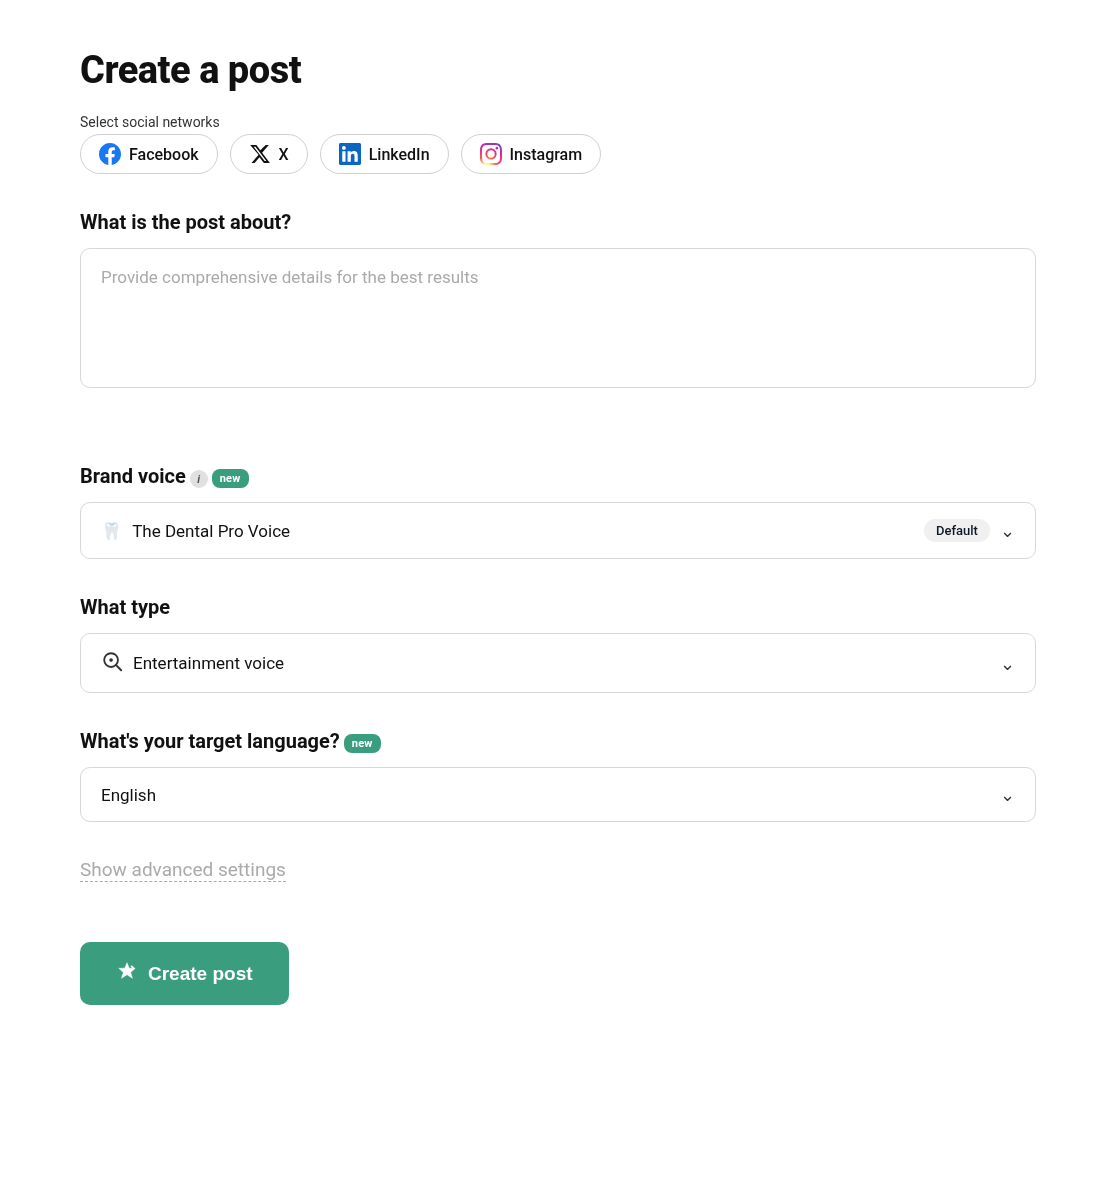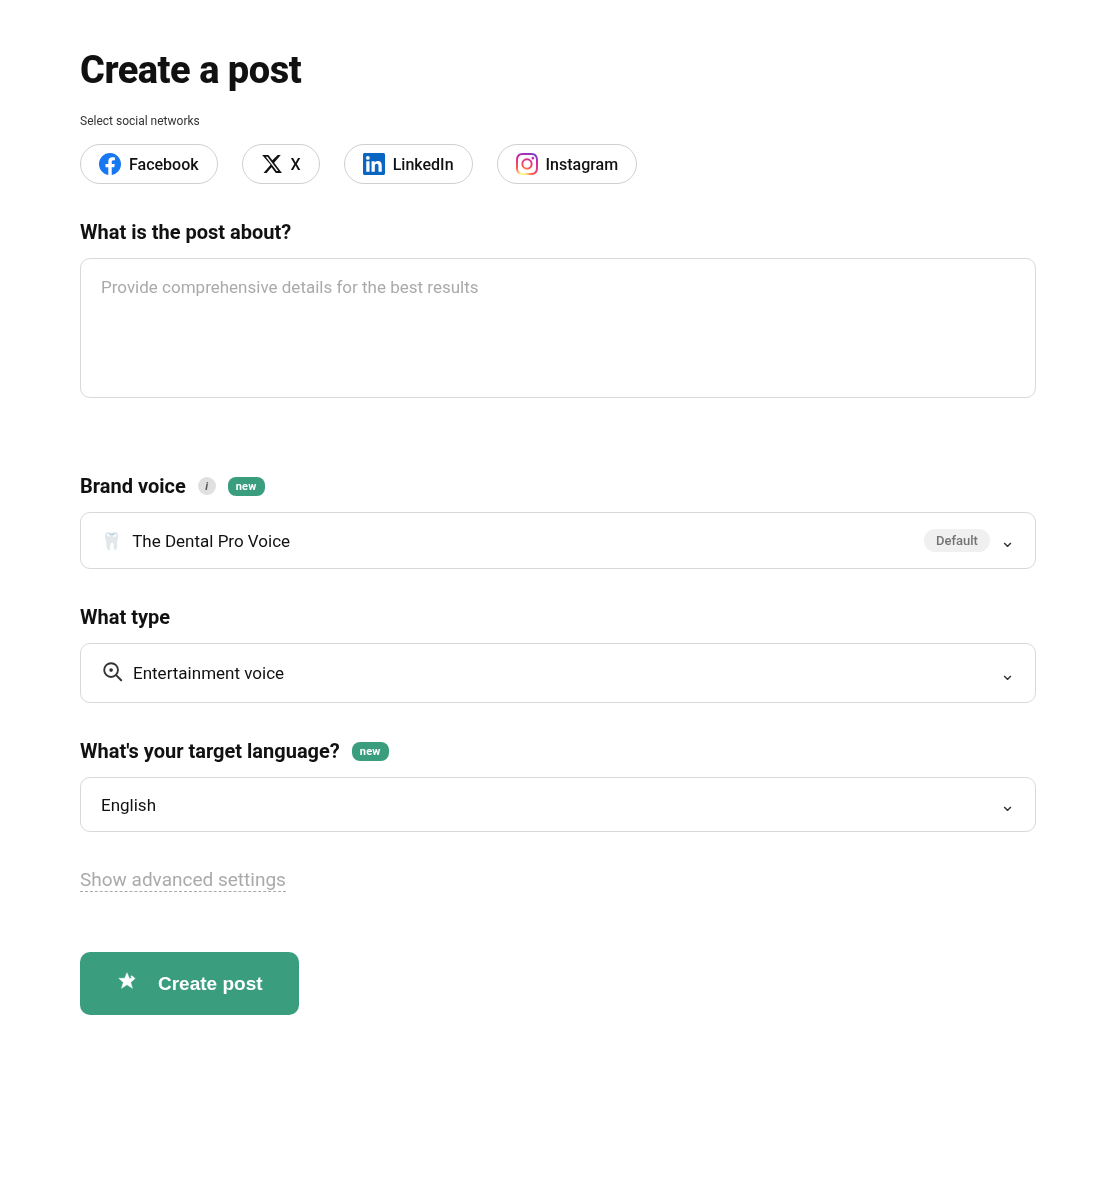--- a/index.html
+++ b/index.html
@@ -18,29 +18,29 @@
     }
 
     .page-title {
       font-size: 38px;
       font-weight: 800;
       margin-bottom: 22px;
       letter-spacing: -0.5px;
     }
 
     .section-label {
-      font-size: 12px;
+      font-size: 14px;
       color: #333333;
-      margin-bottom: 16px;
+      margin-bottom: 4px;
       font-weight: 400;
     }
 
     .social-networks {
       display: flex;
-      gap: 24px;
+      gap: 12px;
       margin-bottom: 36px;
       flex-wrap: wrap;
     }
 
     .social-pill {
       display: flex;
       align-items: center;
       gap: 8px;
       border: 1.5px solid #d0d0d0;
       border-radius: 50px;
@@ -61,22 +61,22 @@
     }
 
     .question-label {
       font-size: 20px;
       font-weight: 700;
       margin-bottom: 14px;
     }
 
     .question-label.with-badge {
       display: flex;
-      align-items: center;
-      gap: 12px;
+      align-items: flex-end;
+      gap: 4px;
     }
 
     .info-icon {
       width: 18px;
       height: 18px;
       border-radius: 50%;
       background: #e0e0e0;
       display: inline-flex;
       align-items: center;
       justify-content: center;
@@ -141,21 +141,21 @@
     }
 
     .dropdown-right {
       display: flex;
       align-items: center;
       gap: 10px;
     }
 
     .default-badge {
       background: #f0f0f0;
-      color: #737373;
+      color: #0f172a;
       font-size: 13px;
       font-weight: 500;
       padding: 4px 12px;
       border-radius: 20px;
     }
 
     .chevron-down {
       font-size: 18px;
       color: #333333;
     }
@@ -174,21 +174,21 @@
       background: #3a9e7e;
       color: #ffffff;
       border: none;
       border-radius: 10px;
       padding: 18px 36px;
       font-size: 19px;
       font-weight: 700;
       cursor: pointer;
       display: flex;
       align-items: center;
-      gap: 20px;
+      gap: 10px;
     }
 
     
     .fb-icon {
       width: 22px;
       height: 22px;
     }
 
     
     .li-icon {

